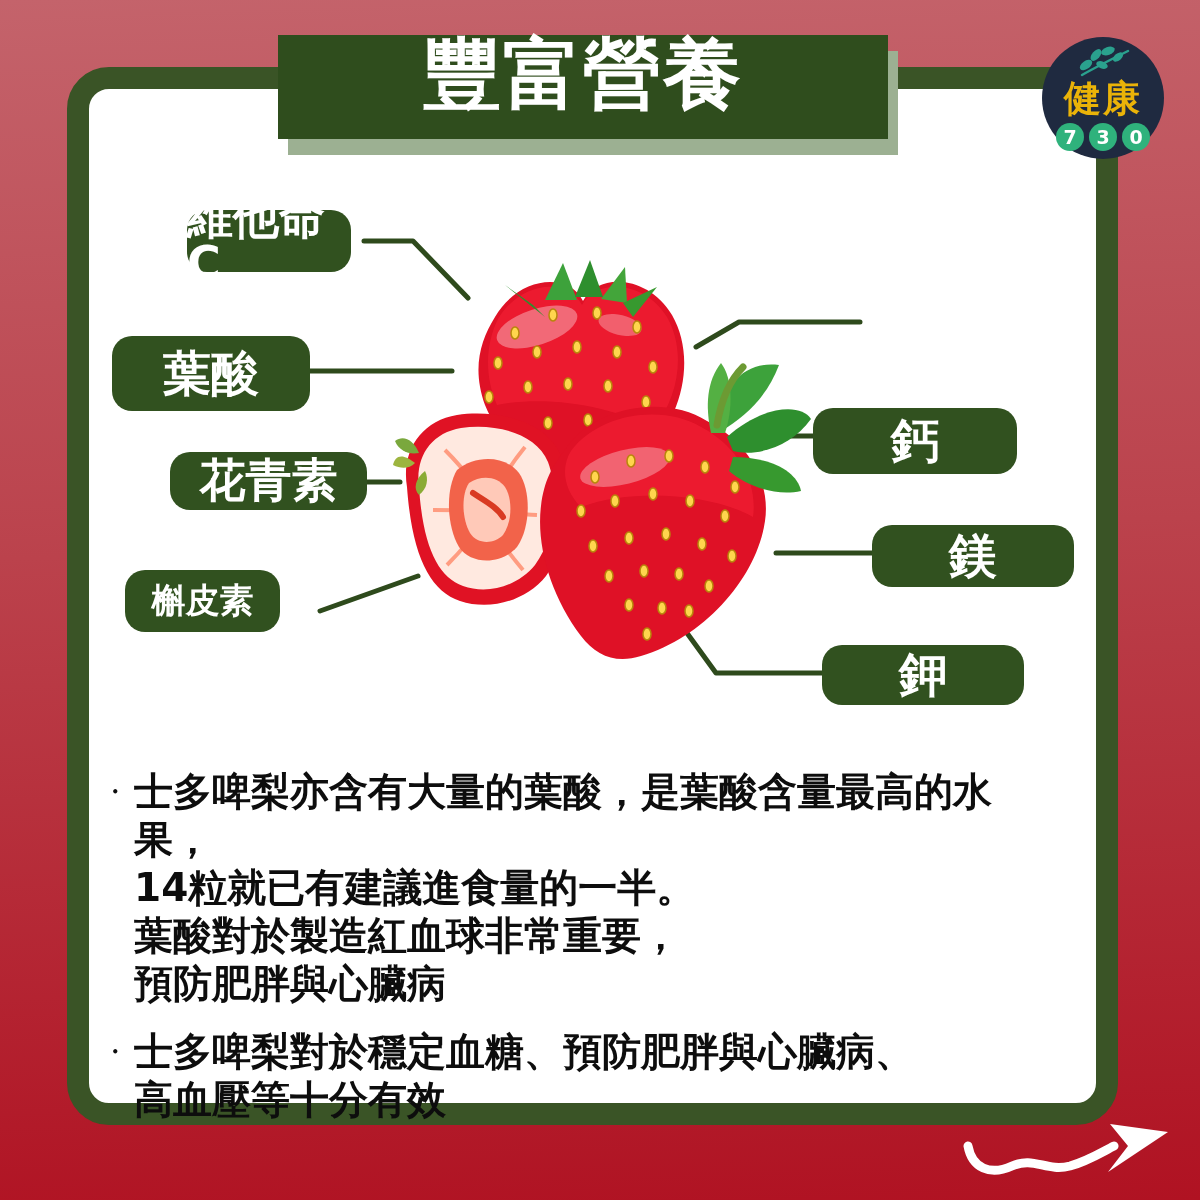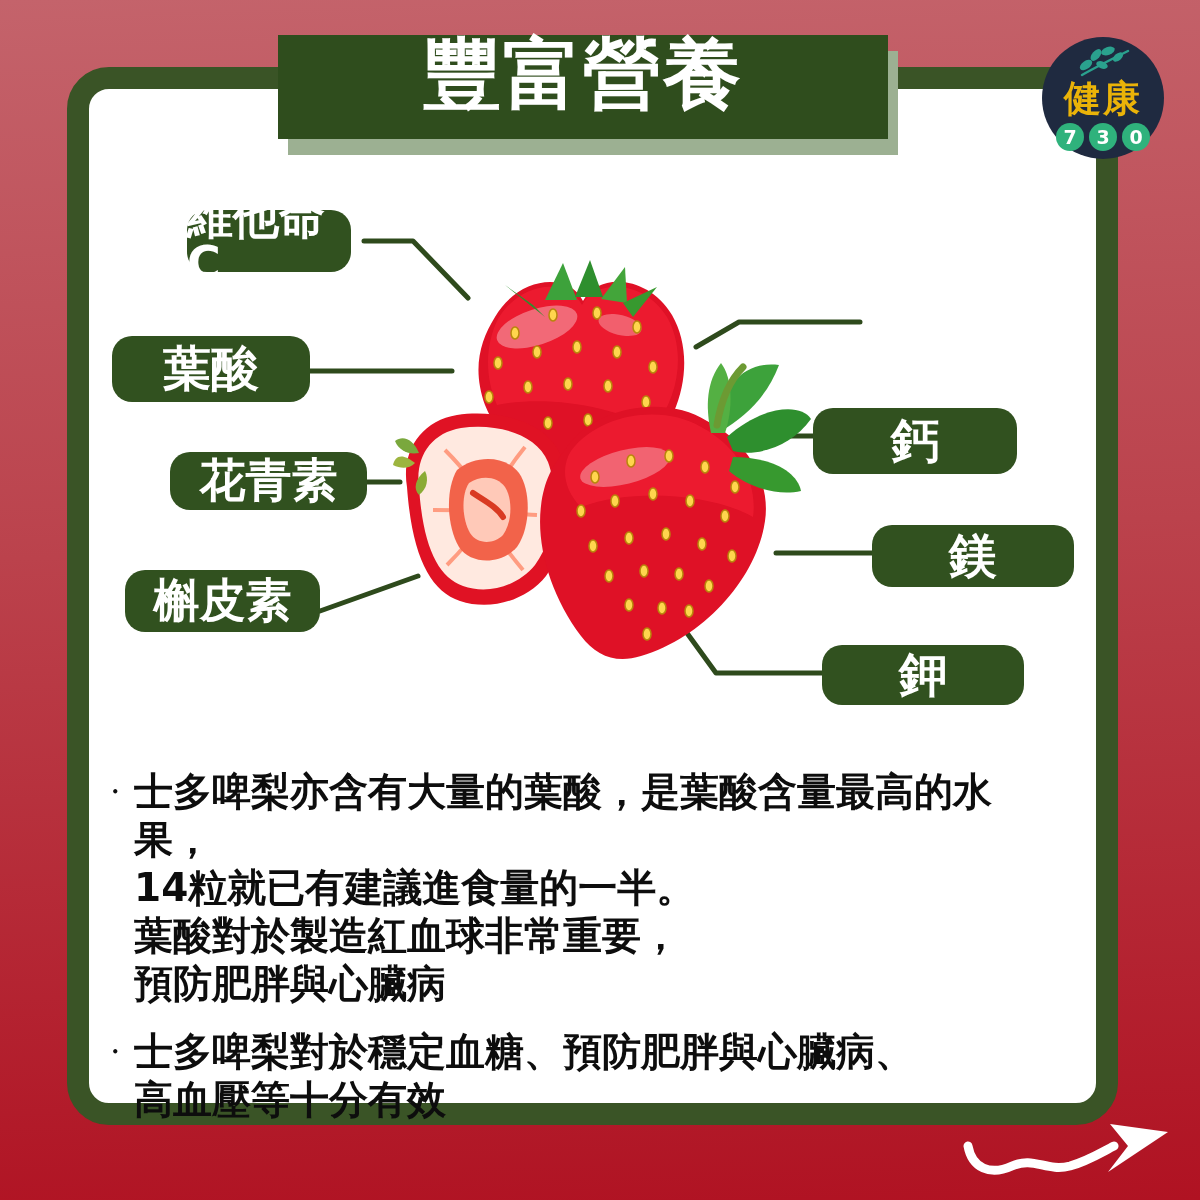--- a/index.html
+++ b/index.html
@@ -209,29 +209,29 @@
       <div class="logo-digit">7</div>
       <div class="logo-digit">3</div>
       <div class="logo-digit">0</div>
     </div>
   </div>
 
   <div class="nutrient" style="left:167px;top:210px;width:164px;height:62px;font-size:46px;margin-left:20px;">
     <span>維他命C</span>
     </div>
 
-  <div class="nutrient" style="left:112px;top:336px;width:198px;height:66px;font-size:48px;">
+  <div class="nutrient" style="left:112px;top:336px;width:198px;height:75px;font-size:48px;">
     <span>葉酸</span>
     </div>
 
   <div class="nutrient" style="left:170px;top:452px;width:197px;height:58px;font-size:46px;text-align:center;">
     <span>花青素</span>
     </div>
 
-  <div class="nutrient" style="left:125px;top:570px;width:195px;height:62px;font-size:46px;">
+  <div class="nutrient" style="left:125px;top:570px;width:155px;height:62px;font-size:34px;">
     <span>槲皮素</span>
     </div>
 
 
   <div class="nutrient" style="left:813px;top:408px;width:204px;height:66px;font-size:48px;">
     <span>鈣</span>
     </div>
 
   <div class="nutrient" style="left:872px;top:525px;width:202px;height:62px;font-size:48px;">
     <span>鎂</span>

